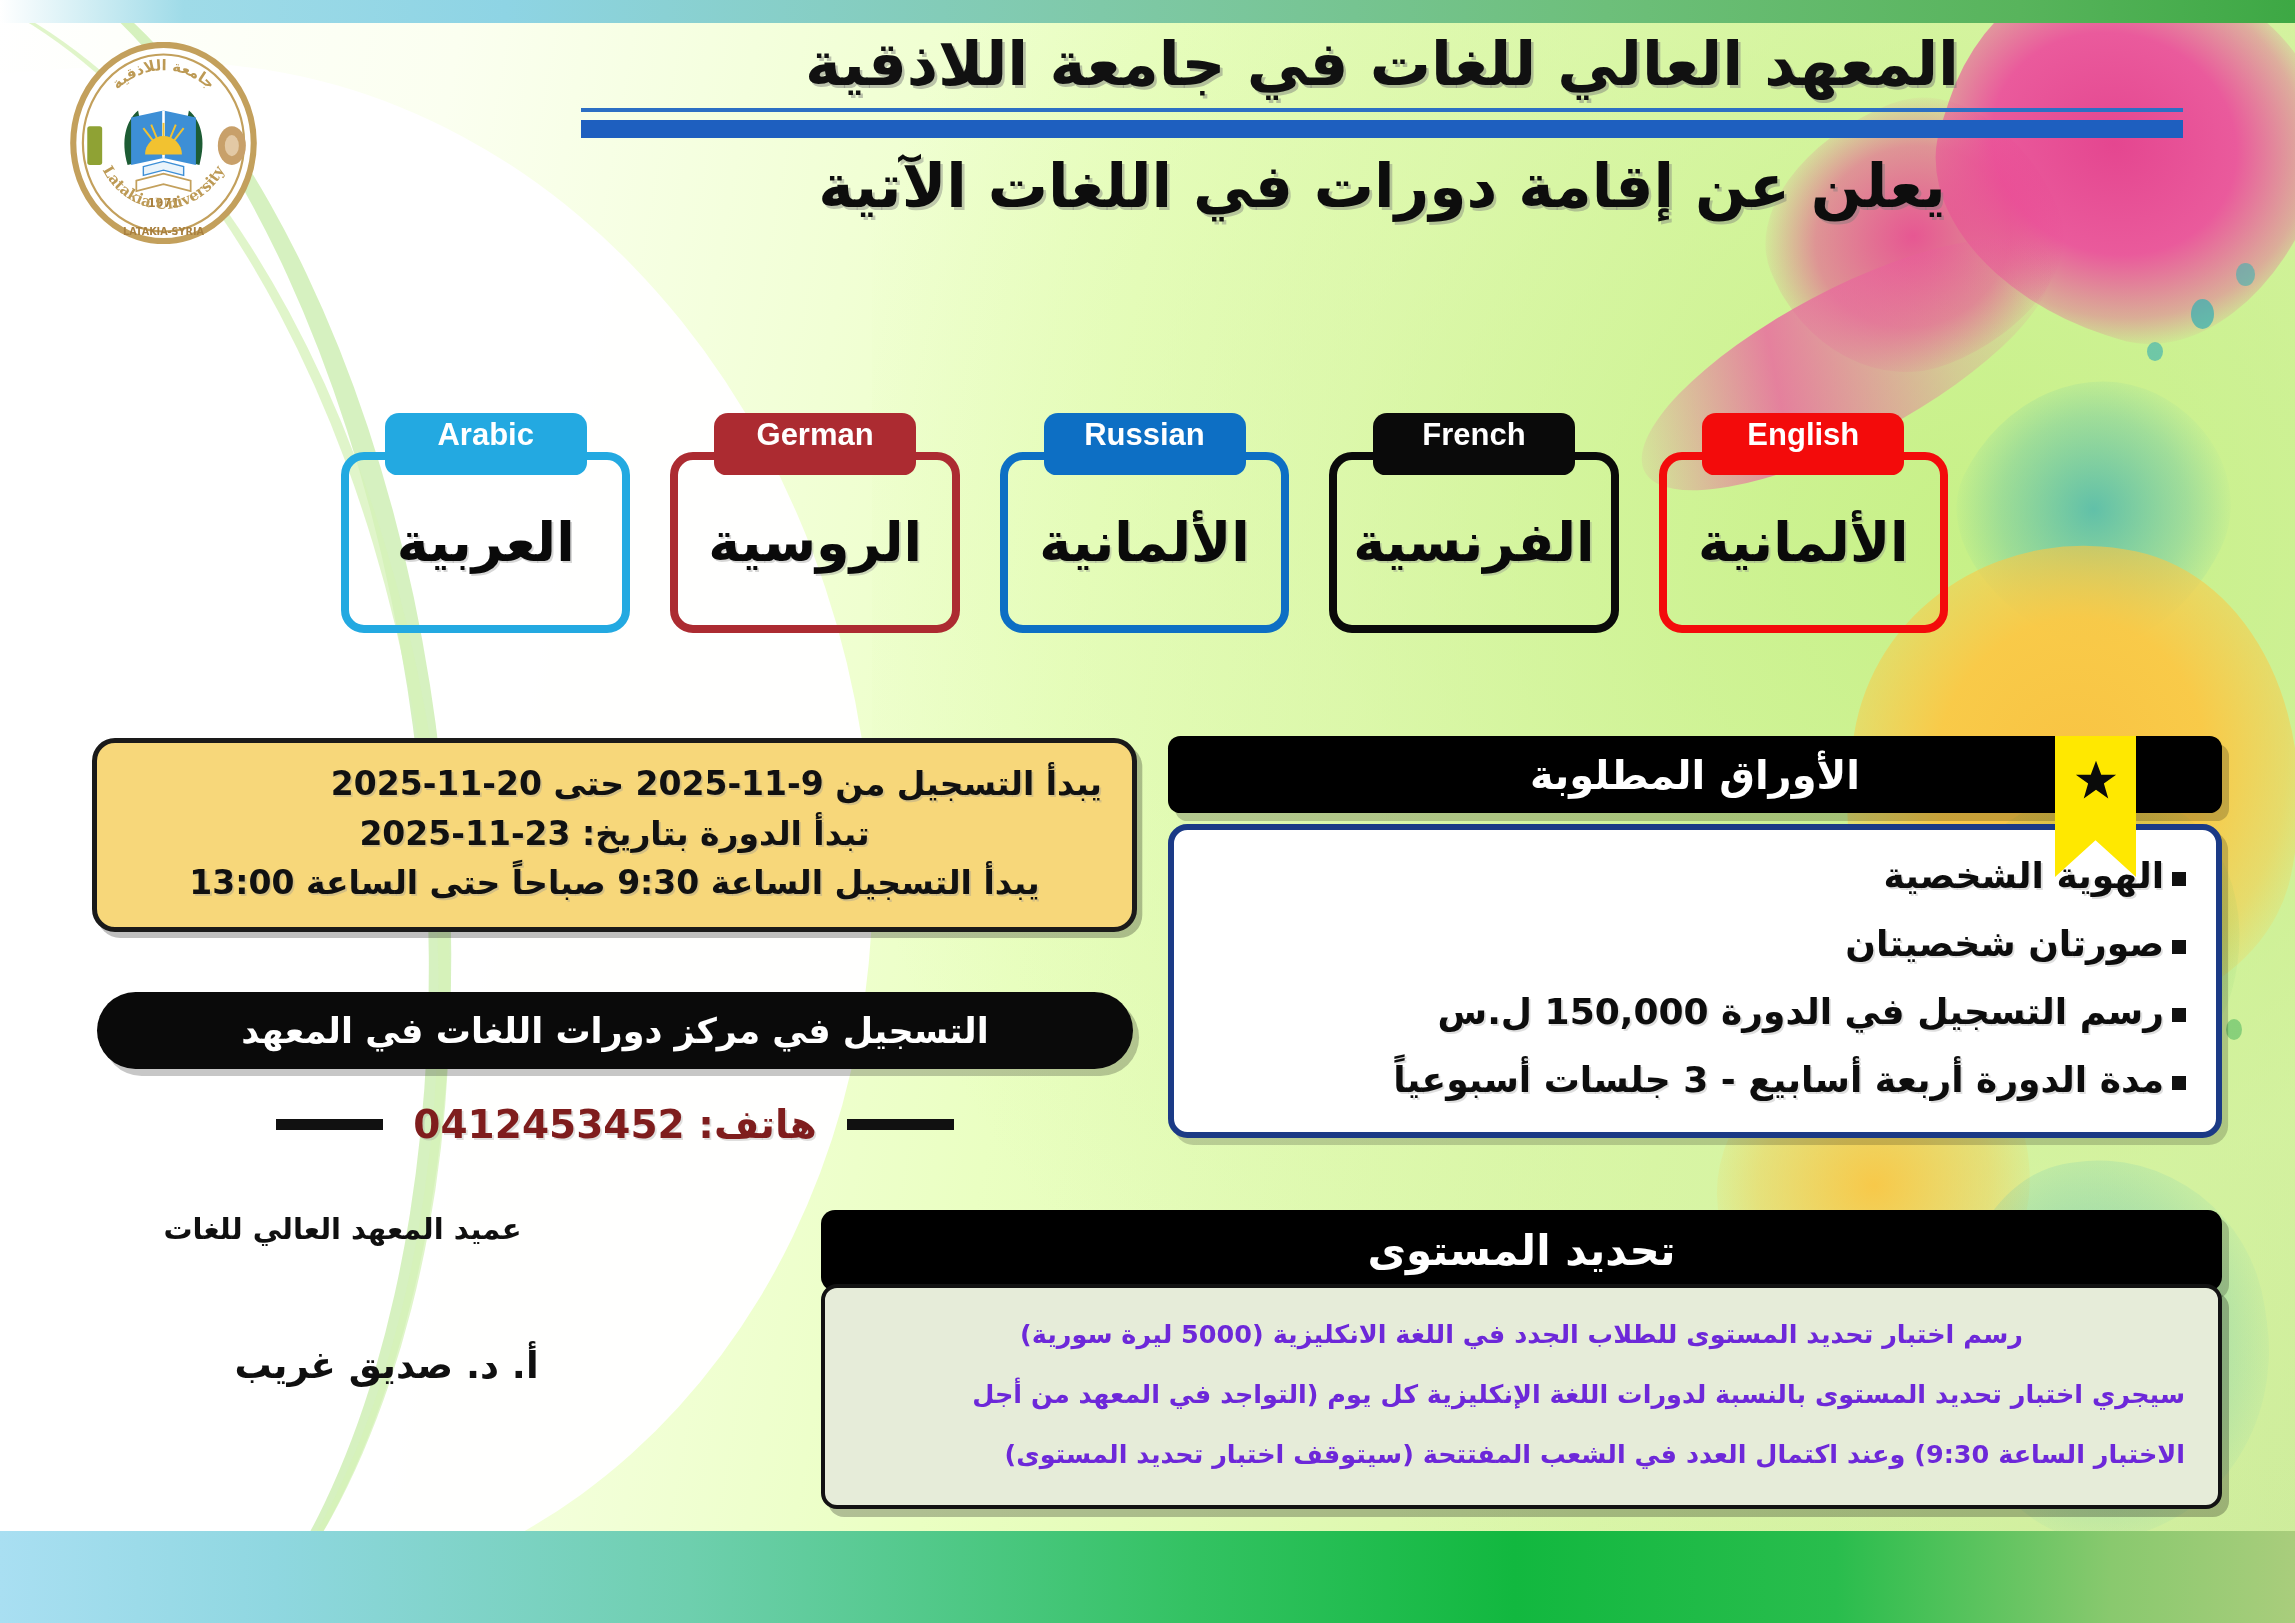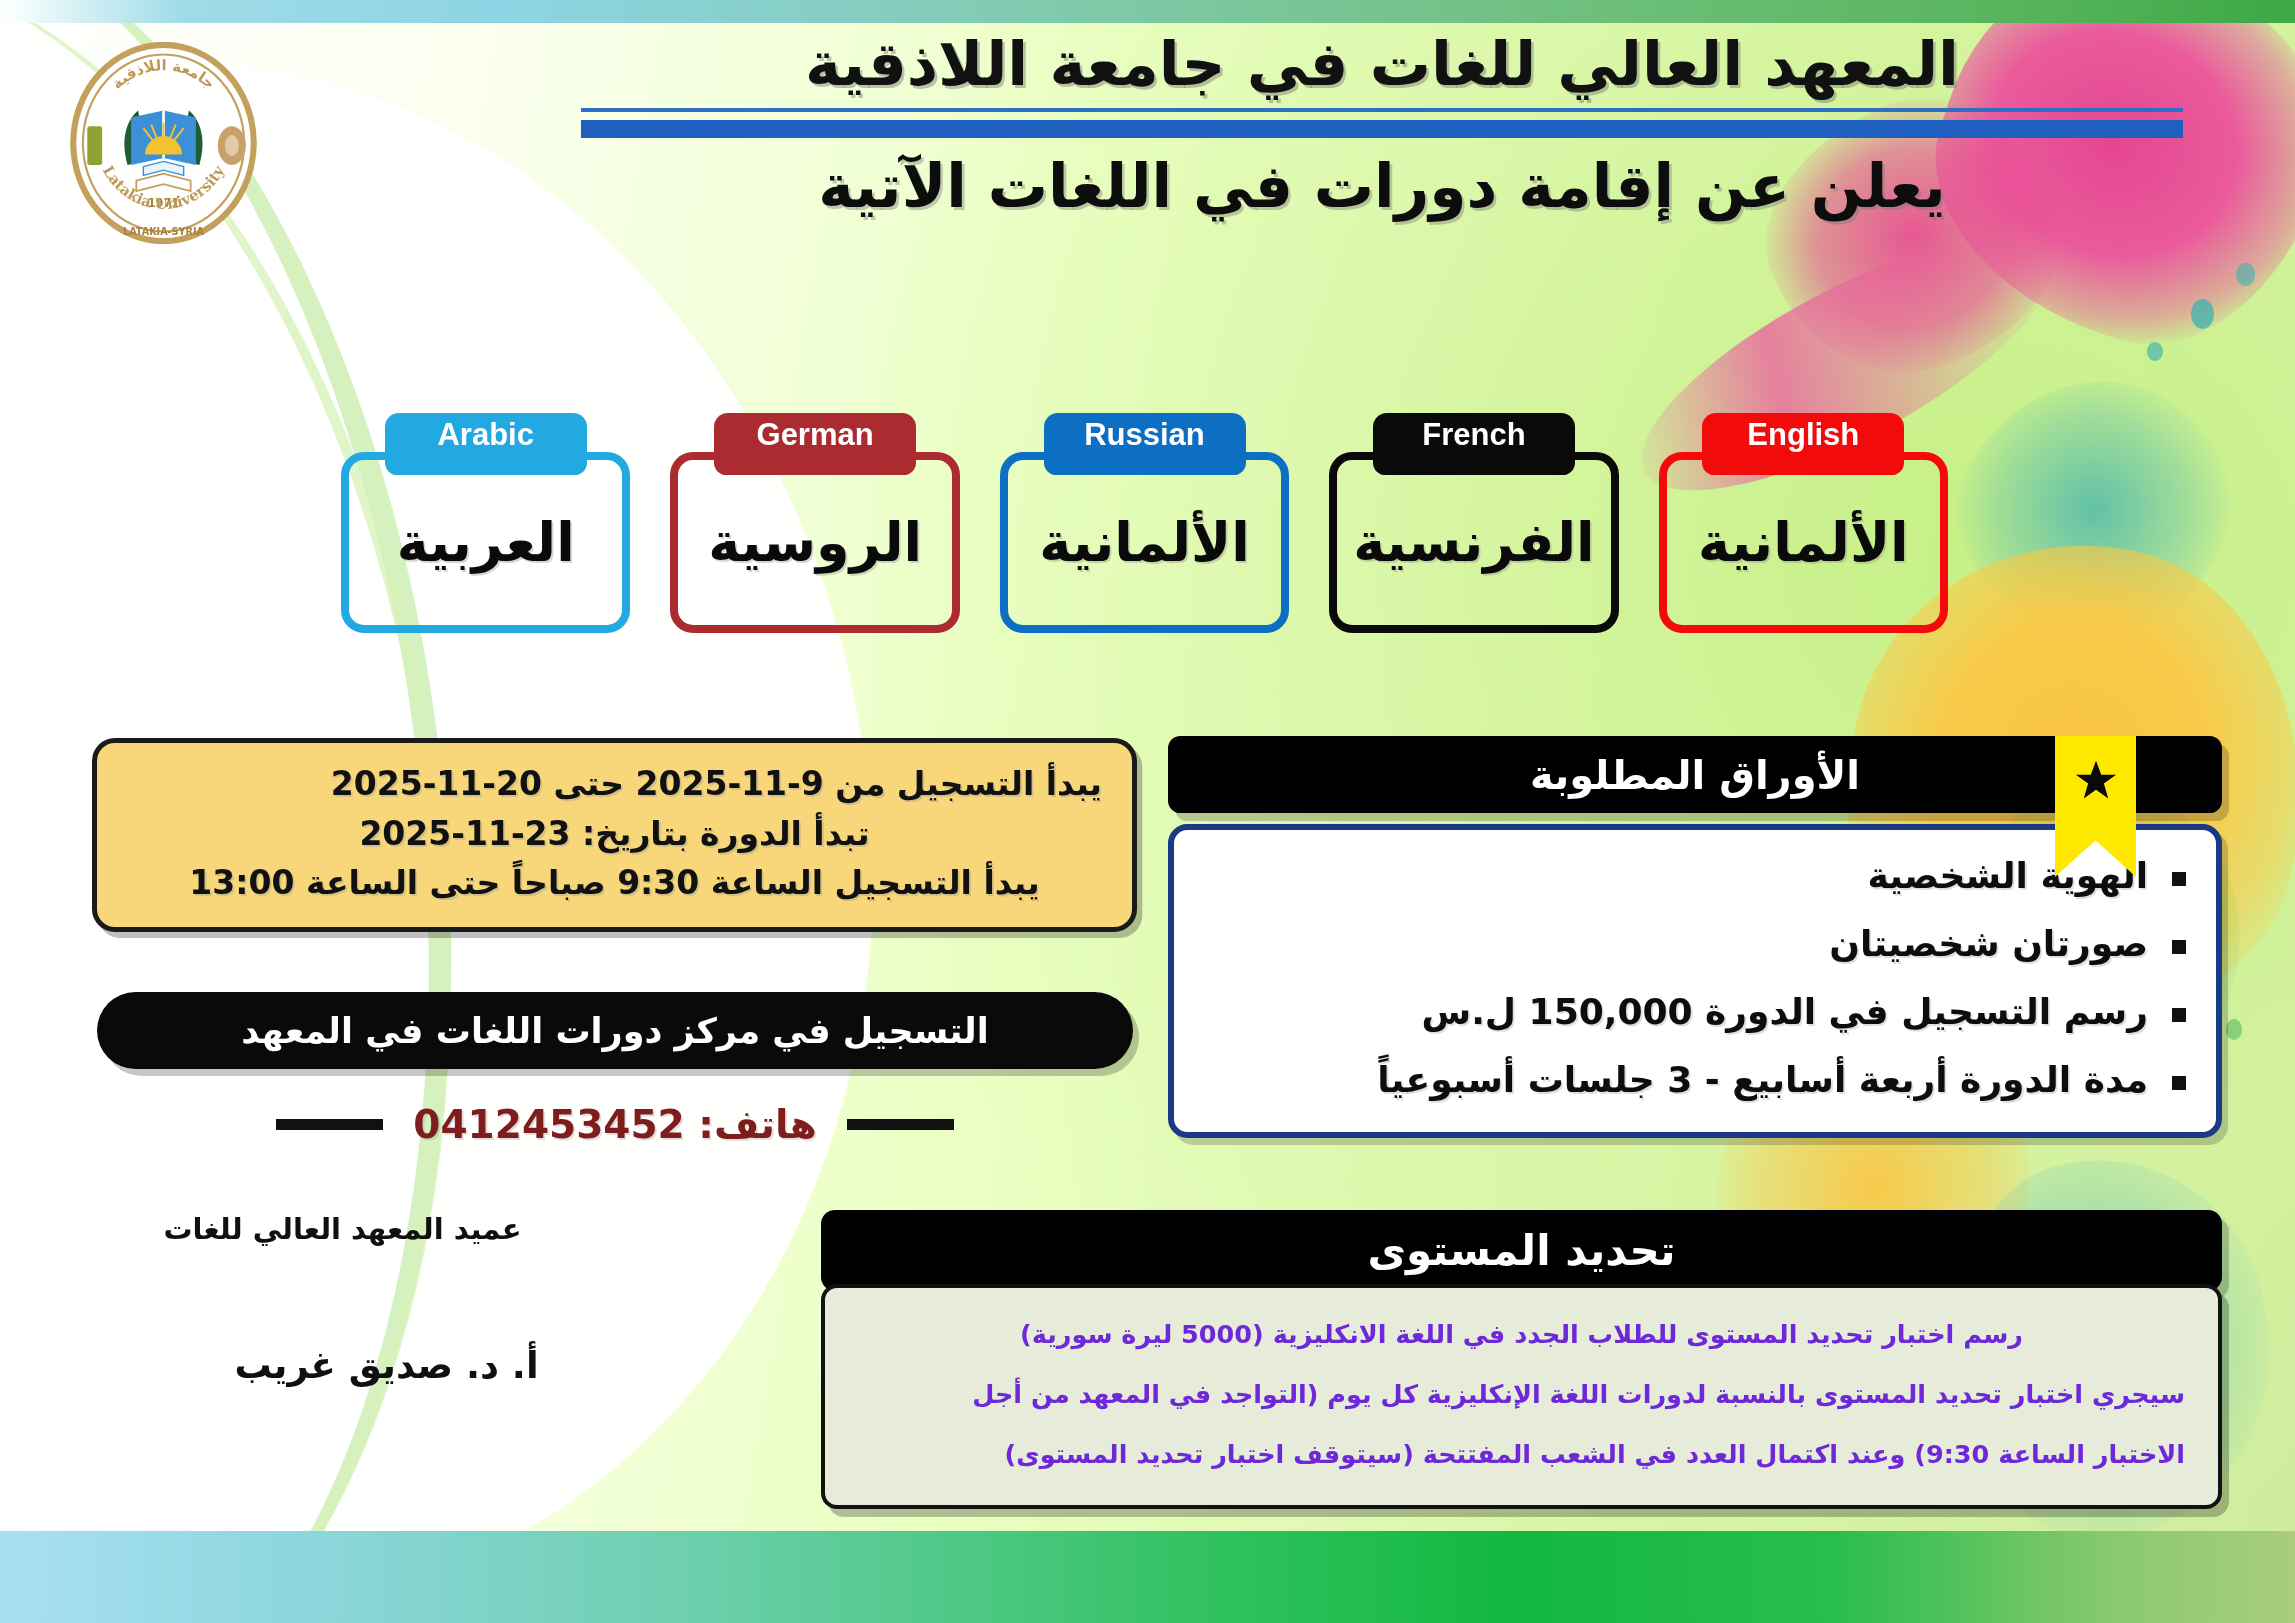--- a/index.html
+++ b/index.html
@@ -219,21 +219,21 @@
 
   .docs-box{
     position:absolute;left:1168px;top:824px;width:1054px;
     background:#fff;border:6.1px solid #1b3a86;border-radius:19.3px;
     padding:23px 30px 26px 30px;box-sizing:border-box;
     box-shadow:6.1px 7px 0 rgba(0,0,0,.18);
   }
   .docs-list{list-style:none;margin:0;padding:0;}
   .docs-list li{
     display:flex;flex-direction:row;align-items:flex-start;
-    justify-content:flex-start;gap:24px;
+    justify-content:flex-start;gap:8px;
     margin-bottom:23px;
   }
   .docs-list li:last-child{margin-bottom:3.5px;}
   .bullet-sq{
     width:14px;height:14px;background:#111;flex:0 0 auto;margin-top:19.3px;
   }
   .doc-text{
     font-family:"DejaVu Sans", sans-serif;font-weight:bold;
     font-size:36px;color:#0d0d0d;line-height:1.25;text-align:right;
     white-space:nowrap;

